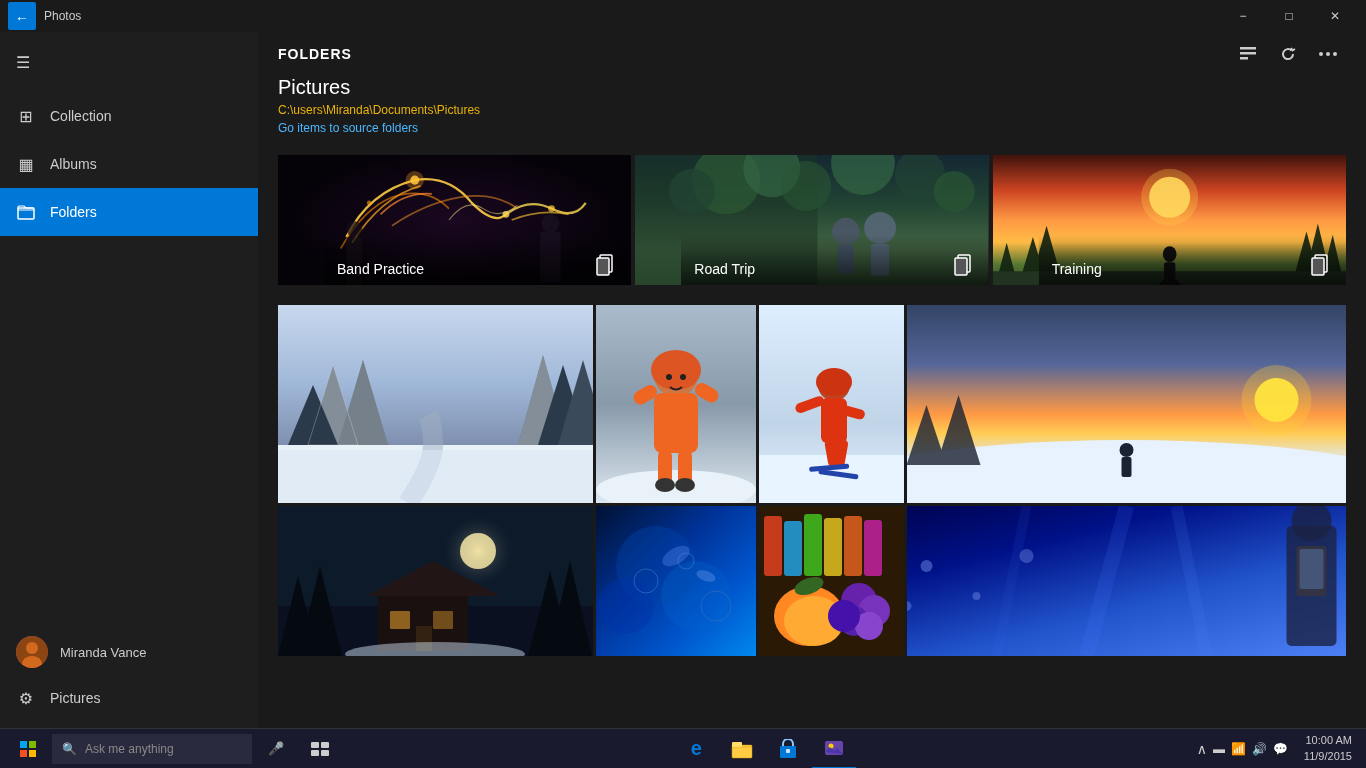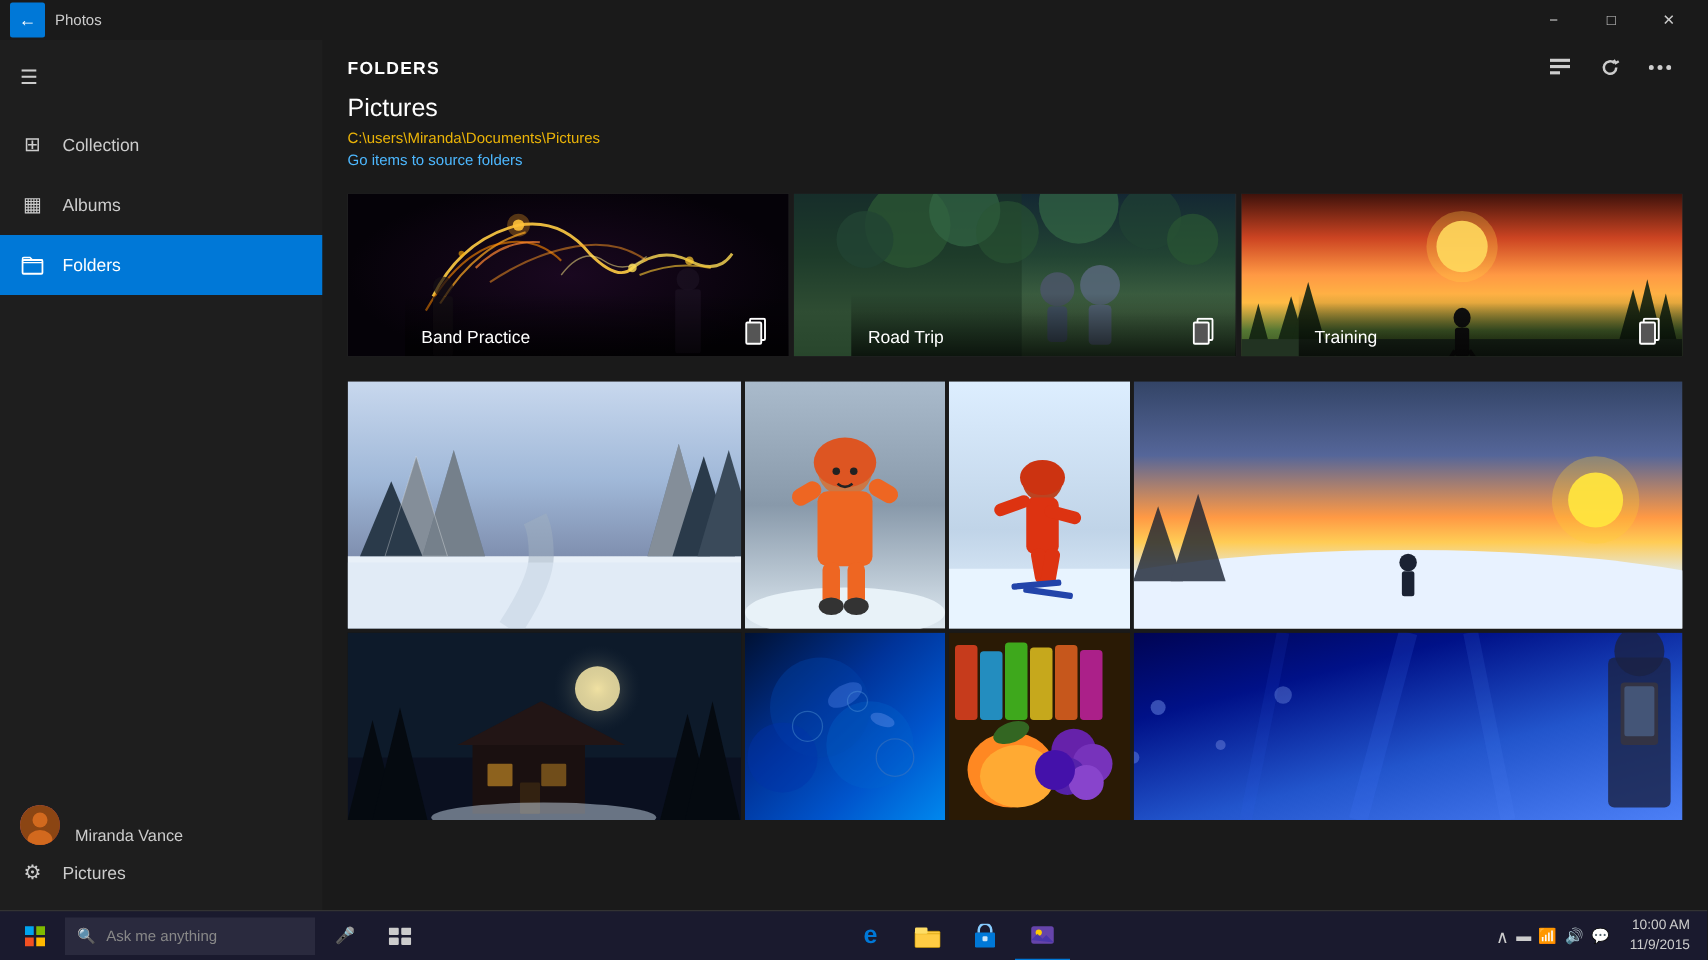--- a/index.html
+++ b/index.html
@@ -114,21 +114,21 @@
       justify-content: center;
       font-size: 16px;
       flex-shrink: 0;
     }
     .sidebar-bottom {
       padding: 8px 0;
     }
     .user-info {
       height: 48px;
       display: flex;
-      align-items: flex-end;
+      align-items: center;
       padding: 0 16px;
       gap: 12px;
       cursor: pointer;
     }
     .avatar {
       width: 32px;
       height: 32px;
       border-radius: 50%;
       background: linear-gradient(135deg, #c66, #933);
       display: flex;

